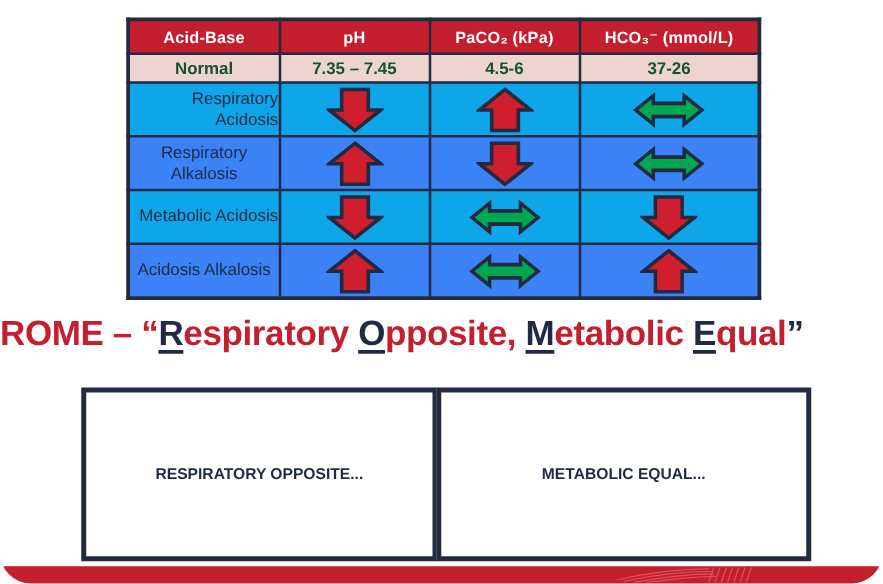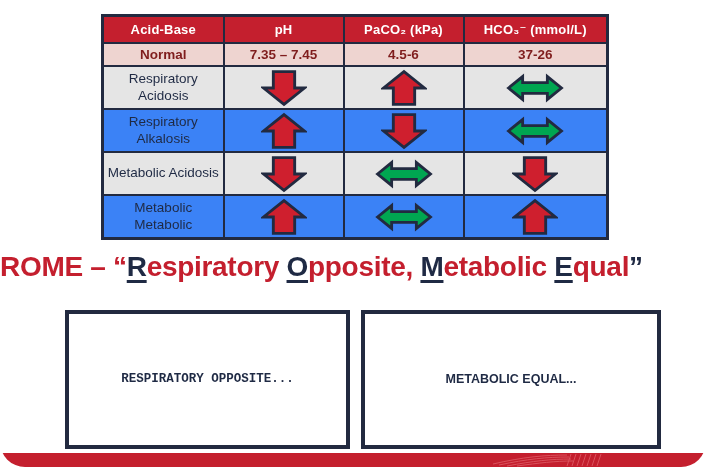--- a/index.html
+++ b/index.html
@@ -10,43 +10,43 @@
 
   
   .abtable{
     position:absolute;left:101px;top:14px;border-collapse:collapse;
     border:3px solid #222a40;table-layout:fixed;
   }
   .abtable td,.abtable th{border:2.5px solid #222a40;text-align:center;vertical-align:middle;padding:0;}
   .abtable thead th{
     background:#c41f2e;color:#ffffff;font-weight:bold;font-size:13px;height:25px;letter-spacing:.2px;
   }
-  .normal-row td{background:#eed4d0;font-weight:bold;font-size:13.5px;color:#7f1d1d;height:21px;}
+  .normal-row td{background:#eed4d0;font-weight:bold;font-size:13.5px;color:#14532d;height:21px;}
   .arrow-row td{height:41px;font-size:13.5px;line-height:1.22;}
-  .row-light td{background:#e5e5e5;}
+  .row-light td{background:#0ea5e9;text-align:right;}
   .row-dark td{background:#3b82f6;}
   .arrow-cell svg{display:block;margin:0 auto;}
 
   
   .rome{
-    position:absolute;left:0;top:251px;width:706px;text-align:left;
+    position:absolute;left:0;top:251px;width:574px;text-align:center;
     font-size:28px;font-weight:bold;letter-spacing:-0.3px;white-space:nowrap;
   }
   .c-red{color:#c41f2e;}
   .c-navy{color:#1f2a44;}
   .ul{text-decoration:underline;text-decoration-thickness:3px;text-underline-offset:4px;}
 
   
   .box{
     position:absolute;top:310px;height:127px;background:#ffffff;border:4px solid #222a40;
     display:flex;flex-direction:column;justify-content:center;text-align:center;
     color:#1f2a44;padding:2px 4px;box-sizing:content-box;
   }
-  .box-left{left:65px;width:269px;font-family:Liberation Mono, monospace;}
-  .box-right{left:361px;width:284px;}
+  .box-left{left:65px;width:269px;}
+  .box-right{left:349px;width:284px;}
   .box-title{font-weight:bold;font-size:12.5px;margin-bottom:2px;}
   .box-body{font-size:12.5px;line-height:1.32;white-space:pre-line;}
 
   
   .footer-bar{position:absolute;left:0;bottom:0;width:706px;height:14px;background:#c41f2e;}
   .swoosh{position:absolute;left:493px;top:0;}
 </style>
 </head>
 <body>
 
@@ -124,21 +124,21 @@
               <polygon points="3,17 19,4 19,11 47,11 47,4 63,17 47,30 47,23 19,23 19,30" fill="#00a651" stroke="#222a40" stroke-linejoin="miter" stroke-width="3.2"></polygon>
             </svg>
           </td>
           <td class="arrow-cell">
             <svg width="46" height="38" viewBox="0 0 56 46">
               <polygon points="28,43 3,23 15,23 15,3 41,3 41,23 53,23" fill="#cf1f2e" stroke="#222a40" stroke-linejoin="miter" stroke-width="3.5"></polygon>
             </svg>
           </td>
         </tr>
         <tr class="arrow-row row-dark">
-          <td>Metabolic Metabolic</td>
+          <td>Acidosis Alkalosis</td>
           <td class="arrow-cell">
             <svg width="46" height="38" viewBox="0 0 56 46">
               <polygon points="28,3 53,23 41,23 41,43 15,43 15,23 3,23" fill="#cf1f2e" stroke="#222a40" stroke-linejoin="miter" stroke-width="3.5"></polygon>
             </svg>
           </td>
           <td class="arrow-cell">
             <svg width="60" height="30" viewBox="0 0 66 34">
               <polygon points="3,17 19,4 19,11 47,11 47,4 63,17 47,30 47,23 19,23 19,30" fill="#00a651" stroke="#222a40" stroke-linejoin="miter" stroke-width="3.2"></polygon>
             </svg>
           </td>

